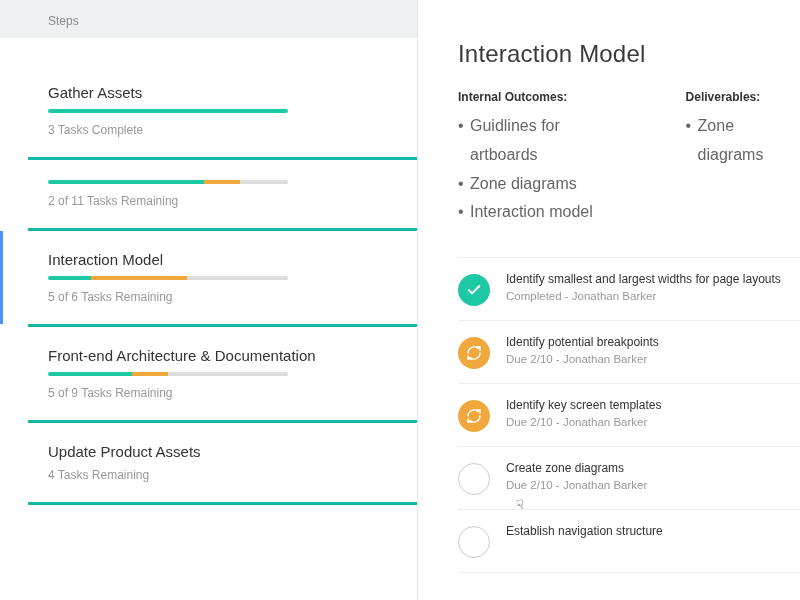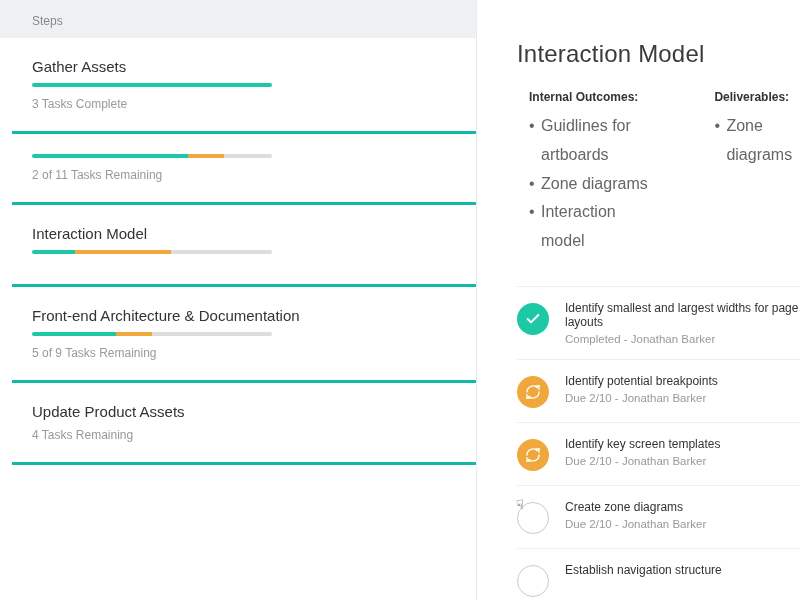--- a/index.html
+++ b/index.html
@@ -6,25 +6,26 @@
     body {
       font-family: -apple-system, BlinkMacSystemFont, "Segoe UI", Helvetica, Arial, sans-serif;
       background: #fff;
       color: #333;
       width: 800px;
       height: 600px;
       overflow: hidden;
       display: flex;
     }
     .sidebar {
-      width: 477px;
+      width: 418px;
       border-right: 1px solid #e8e8e8;
       display: flex;
       flex-direction: column;
-      padding-left: 12px;
+      padding-left: 28px;
+      gap: 26px;
     }
     .sidebar-header {
       background: #eef0f2;
       padding: 14px 20px 10px 20px;
       font-size: 12px;
       color: #888;
       margin-left: -28px;
       padding-left: 48px;
     }
     .step {
@@ -80,21 +81,20 @@
       font-size: 12.5px;
       color: #666;
       line-height: 1.6;
       margin-bottom: 20px;
       max-width: 360px;
     }
     .columns {
       display: flex;
       gap: 60px;
       margin-bottom: 30px;
-      margin-left: 12px;
     }
     .col-heading {
       font-size: 12px;
       font-weight: 600;
       color: #333;
       margin-bottom: 8px;
     }
     .col ul {
       list-style: none;
       padding-left: 12px;
@@ -185,20 +185,21 @@
     </div>
     <div class="step-meta">2 of 11 Tasks Remaining</div>
       </div>
       <div class="step active">
     <div class="step-title">Interaction Model</div>
     <div class="progress">
       <div class="seg-green" style="width:18%"></div>
       <div class="seg-yellow" style="width:40%"></div>
       <div class="seg-grey" style="width:42%"></div>
     </div>
+    <div class="step-meta">5 of 6 Tasks Remaining</div>
       </div>
       <div class="step">
     <div class="step-title">Front-end Architecture &amp; Documentation</div>
     <div class="progress">
       <div class="seg-green" style="width:35%"></div>
       <div class="seg-yellow" style="width:15%"></div>
       <div class="seg-grey" style="width:50%"></div>
     </div>
     <div class="step-meta">5 of 9 Tasks Remaining</div>
       </div>

